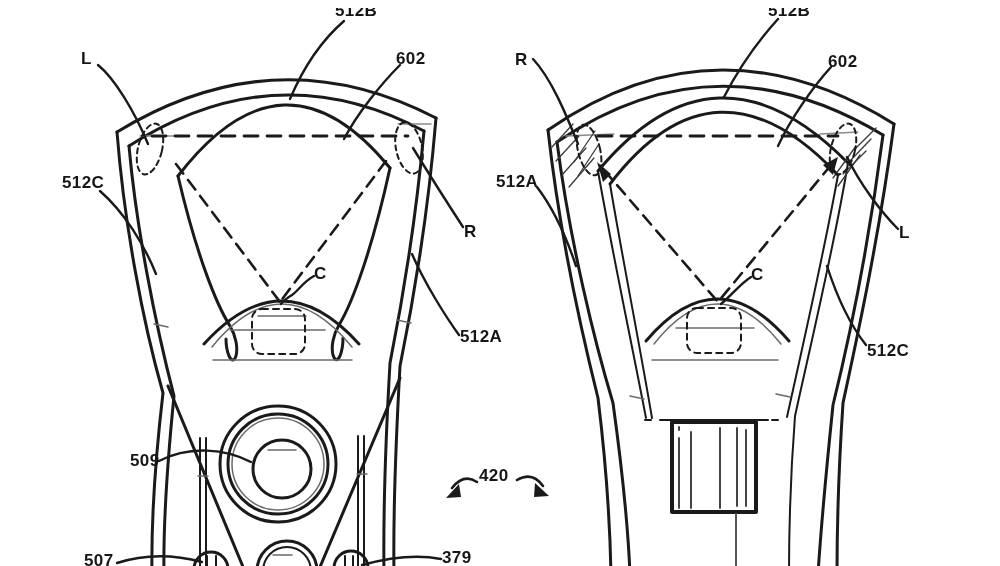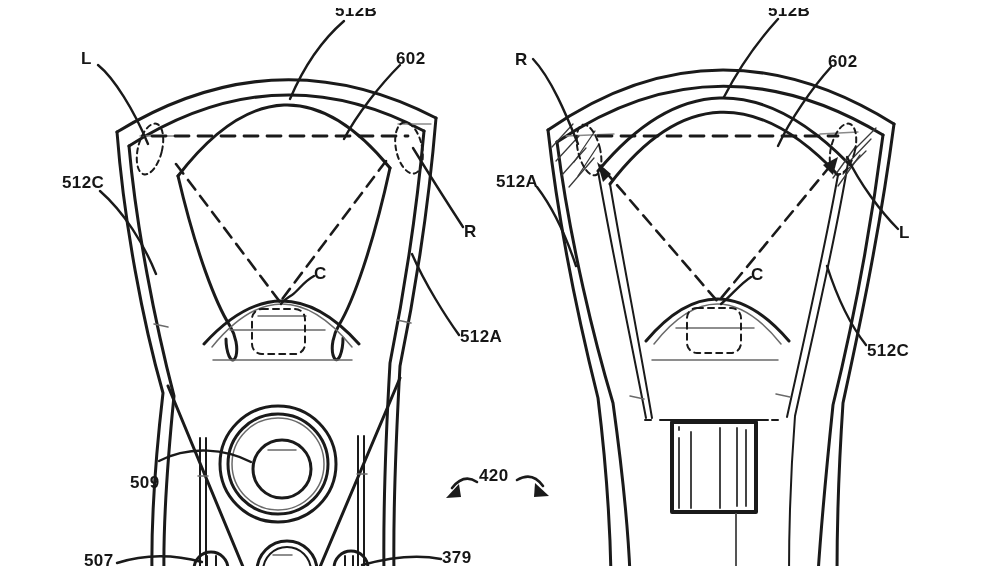--- a/index.html
+++ b/index.html
@@ -143,21 +143,21 @@
     </g>
   </svg>
 
   <div class="ref-label" style="left:335px;top:-7px">512B</div>
   <div class="ref-label" style="left:396px;top:41px">602</div>
   <div class="ref-label" style="left:81px;top:41px">L</div>
   <div class="ref-label" style="left:62px;top:165px">512C</div>
   <div class="ref-label" style="left:464px;top:214px">R</div>
   <div class="ref-label" style="left:314px;top:256px">C</div>
   <div class="ref-label" style="left:460px;top:319px">512A</div>
-  <div class="ref-label" style="left:130px;top:465px">509</div>
+  <div class="ref-label" style="left:130px;top:443px">509</div>
   <div class="ref-label" style="left:84px;top:543px">507</div>
   <div class="ref-label" style="left:442px;top:540px">379</div>
 
   <div class="ref-label" style="left:479px;top:458px">420</div>
 
   <div class="ref-label" style="left:768px;top:-7px">512B</div>
   <div class="ref-label" style="left:828px;top:44px">602</div>
   <div class="ref-label" style="left:515px;top:42px">R</div>
   <div class="ref-label" style="left:496px;top:164px">512A</div>
   <div class="ref-label" style="left:899px;top:215px">L</div>

